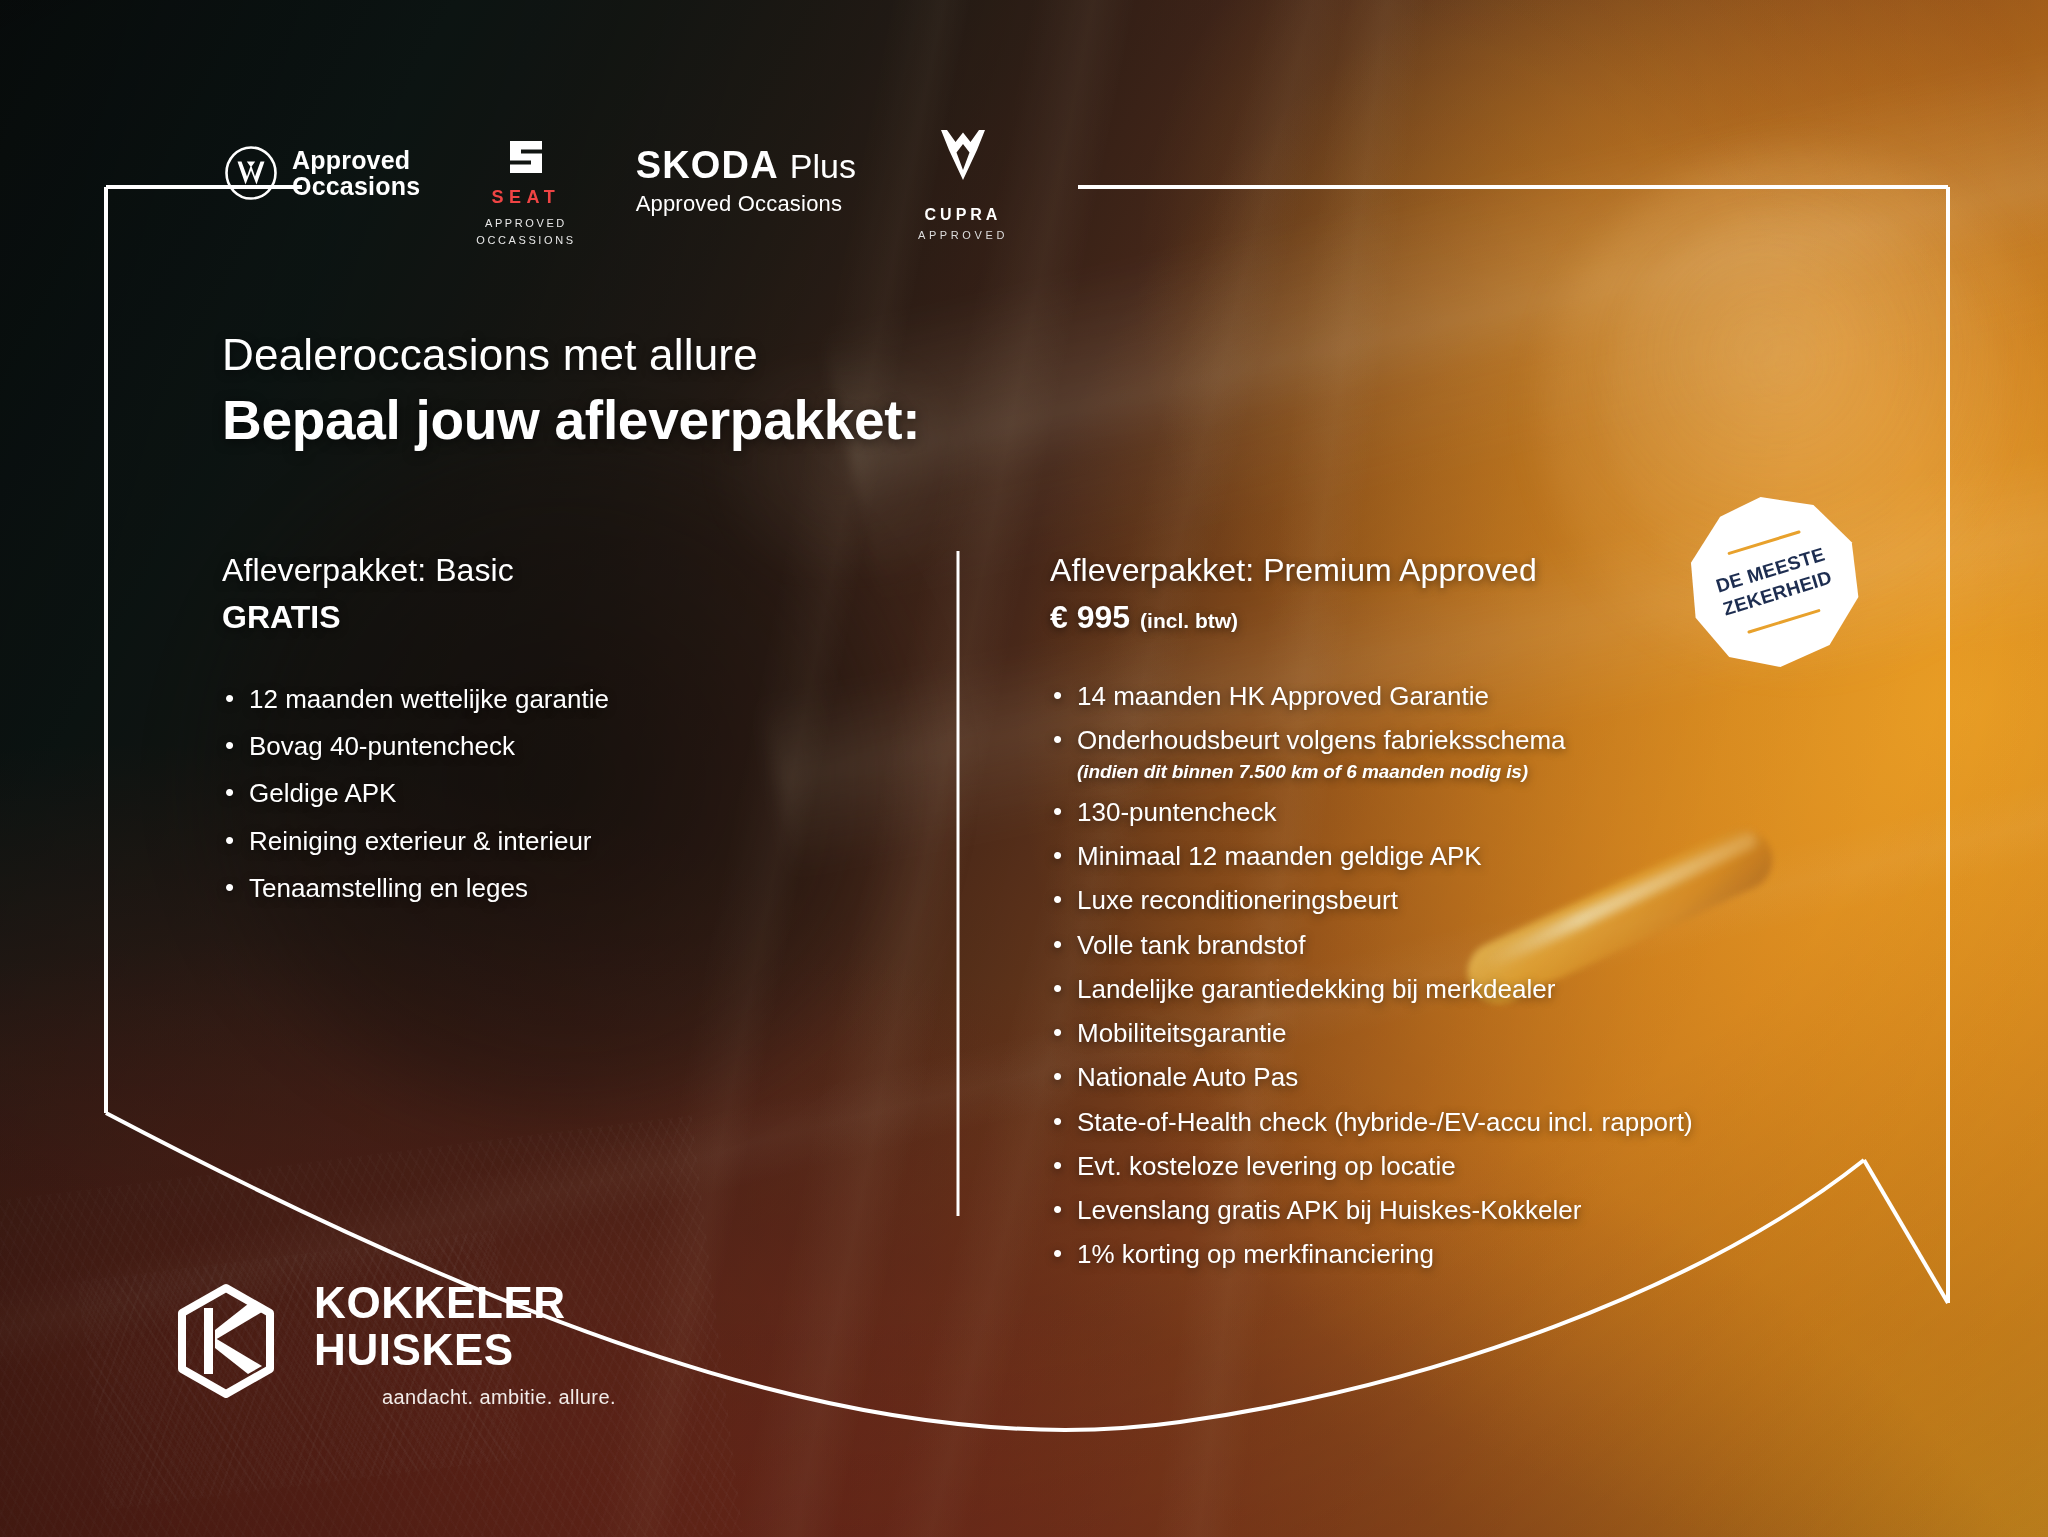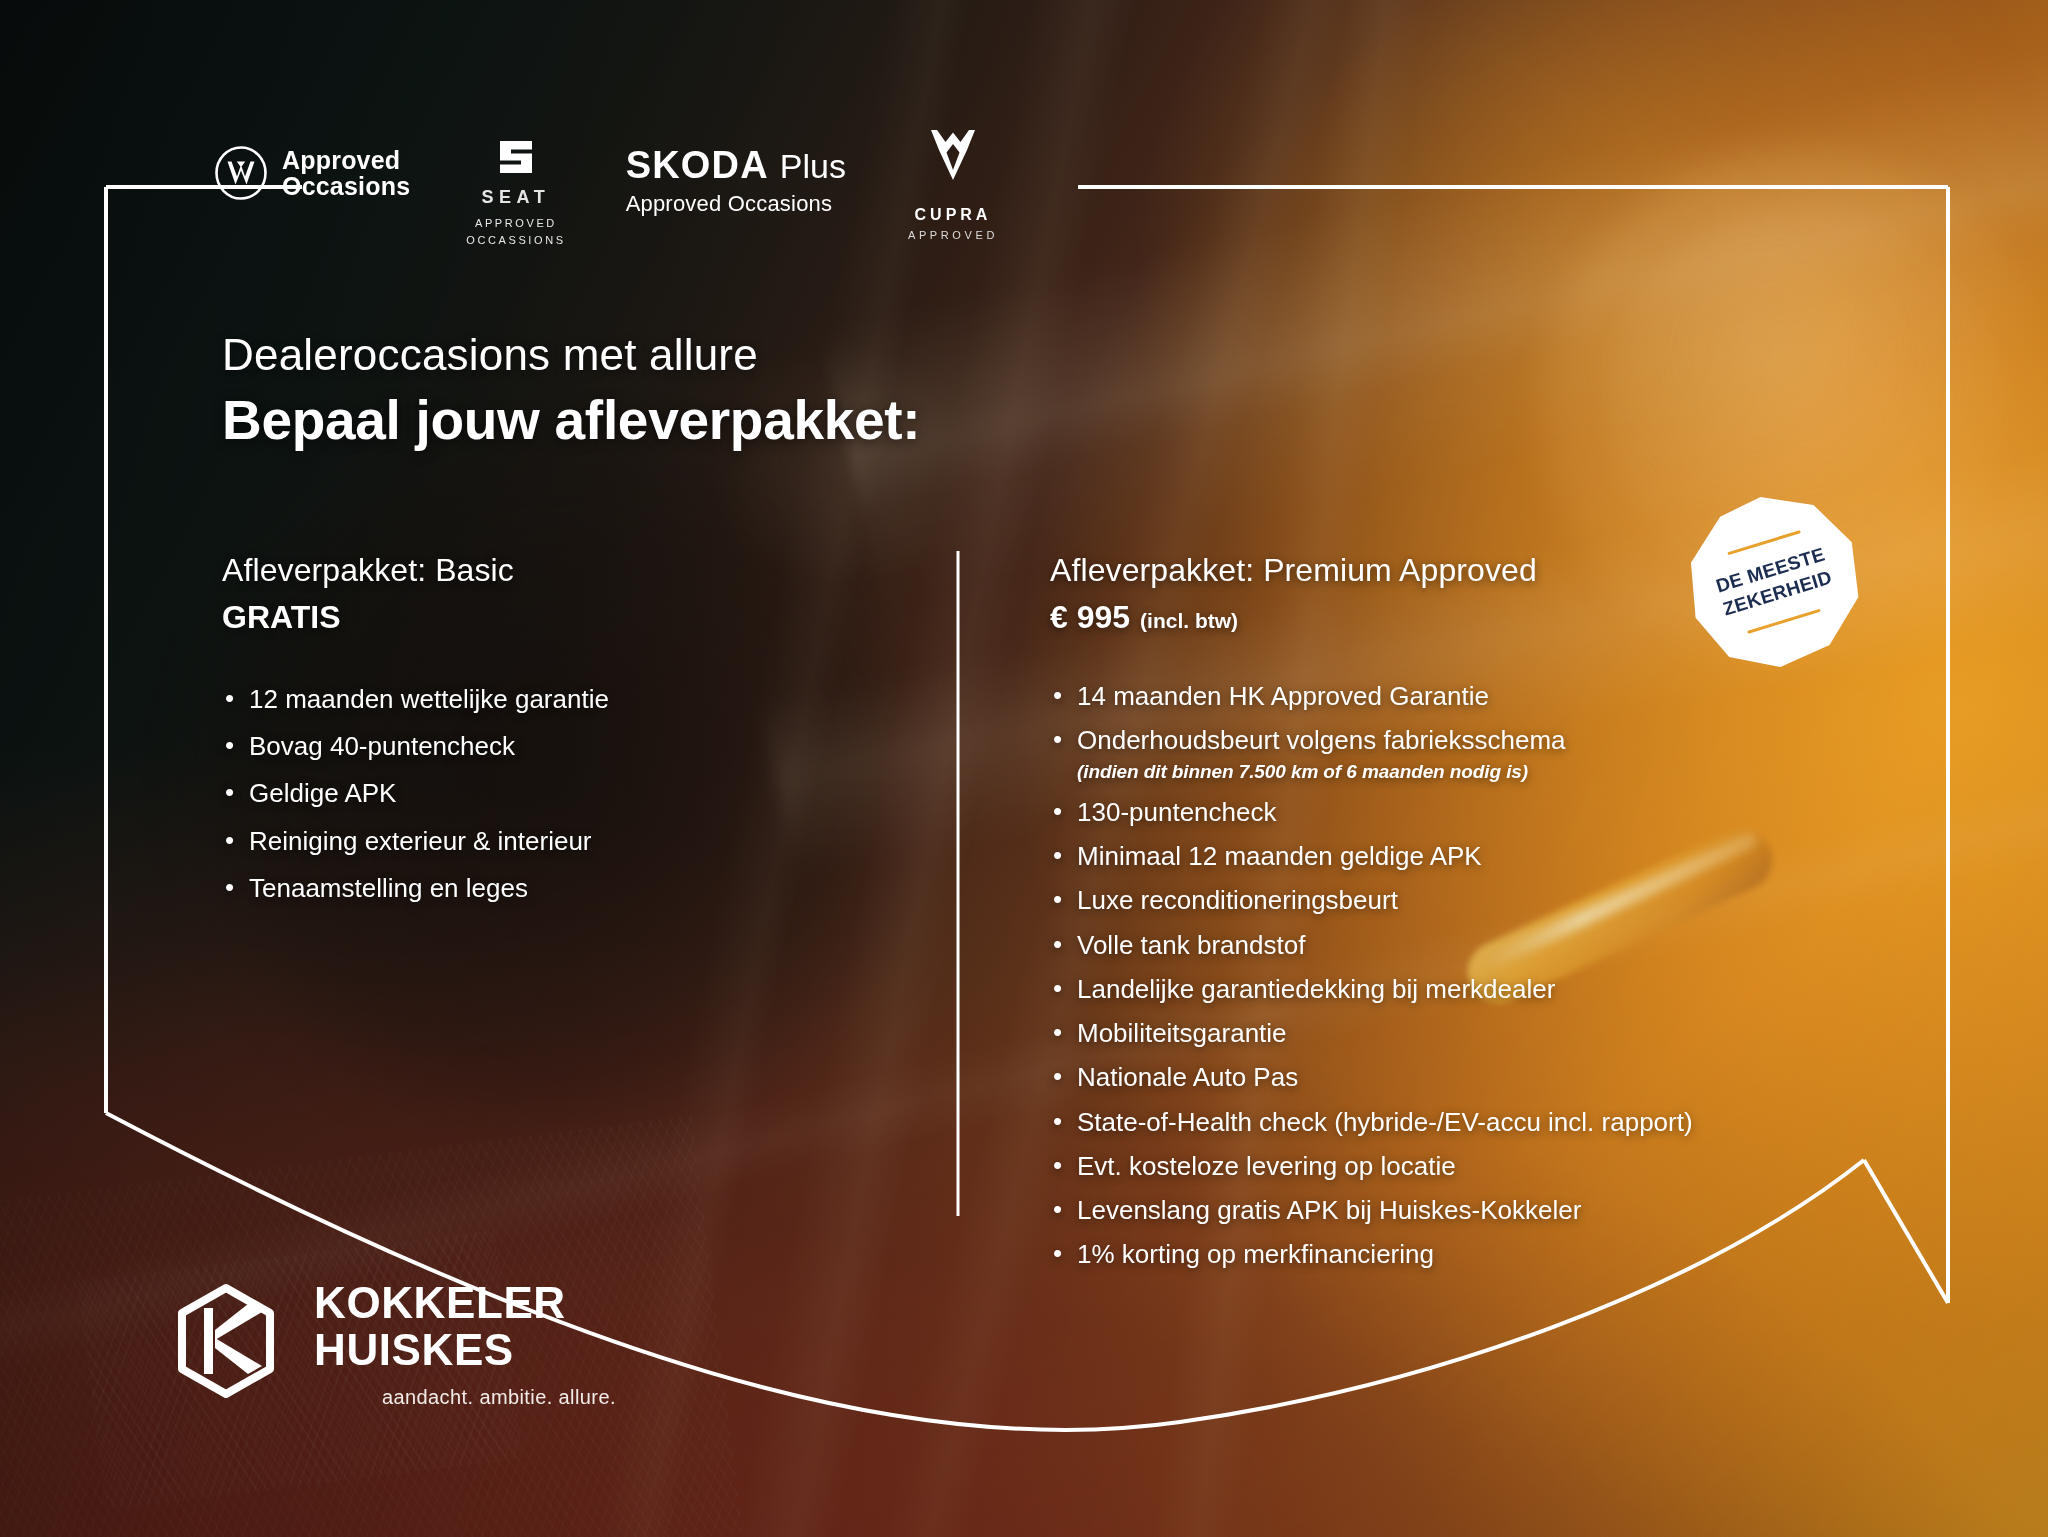--- a/index.html
+++ b/index.html
@@ -127,28 +127,28 @@
   }
   
   .bg-scrim{
     background:linear-gradient(105deg, rgba(0,0,0,.46) 0%, rgba(0,0,0,.34) 30%, rgba(0,0,0,.18) 55%, rgba(0,0,0,.05) 78%, rgba(0,0,0,0) 100%);
   }
 
   
   .frame-svg{position:absolute;inset:0;pointer-events:none;}
 
   
-  .logos{position:absolute;left:214px;top:140px;height:110px;display:flex;align-items:flex-start;}
+  .logos{position:absolute;left:224px;top:140px;height:110px;display:flex;align-items:flex-start;}
   .logo-block{display:flex;align-items:flex-start;}
 
   .vw{display:flex;align-items:center;gap:14px;margin-top:6px;}
   .vw-txt{color:#fff;font-weight:bold;font-size:25px;line-height:1.04;letter-spacing:.2px;}
 
   .seat{margin-left:56px;display:flex;flex-direction:column;align-items:center;margin-top:-6px;}
-  .seat-word{color:#e5e5e5;font-weight:bold;font-size:18px;letter-spacing:5.5px;margin-top:7px;}
+  .seat-word{color:#ef4444;font-weight:bold;font-size:18px;letter-spacing:5.5px;margin-top:7px;}
   .seat-sub{color:#e8e8e8;font-size:11px;letter-spacing:2.6px;line-height:1.5;text-align:center;margin-top:7px;}
 
   .skoda{margin-left:60px;display:flex;flex-direction:column;margin-top:4px;}
   .skoda-word{color:#fff;font-size:38px;font-weight:bold;letter-spacing:1.2px;display:flex;align-items:baseline;gap:11px;}
   .skoda-plus{font-weight:normal;font-size:34px;letter-spacing:0;}
   .skoda-sub{color:#fff;font-size:22px;letter-spacing:.2px;margin-top:4px;}
 
   .cupra{margin-left:62px;display:flex;flex-direction:column;align-items:center;margin-top:-14px;}
   .cupra-word{color:#fff;font-size:16px;font-weight:bold;letter-spacing:4px;margin-top:22px;}
   .cupra-sub{color:#ddd;font-size:11px;letter-spacing:3.6px;margin-top:5px;}

